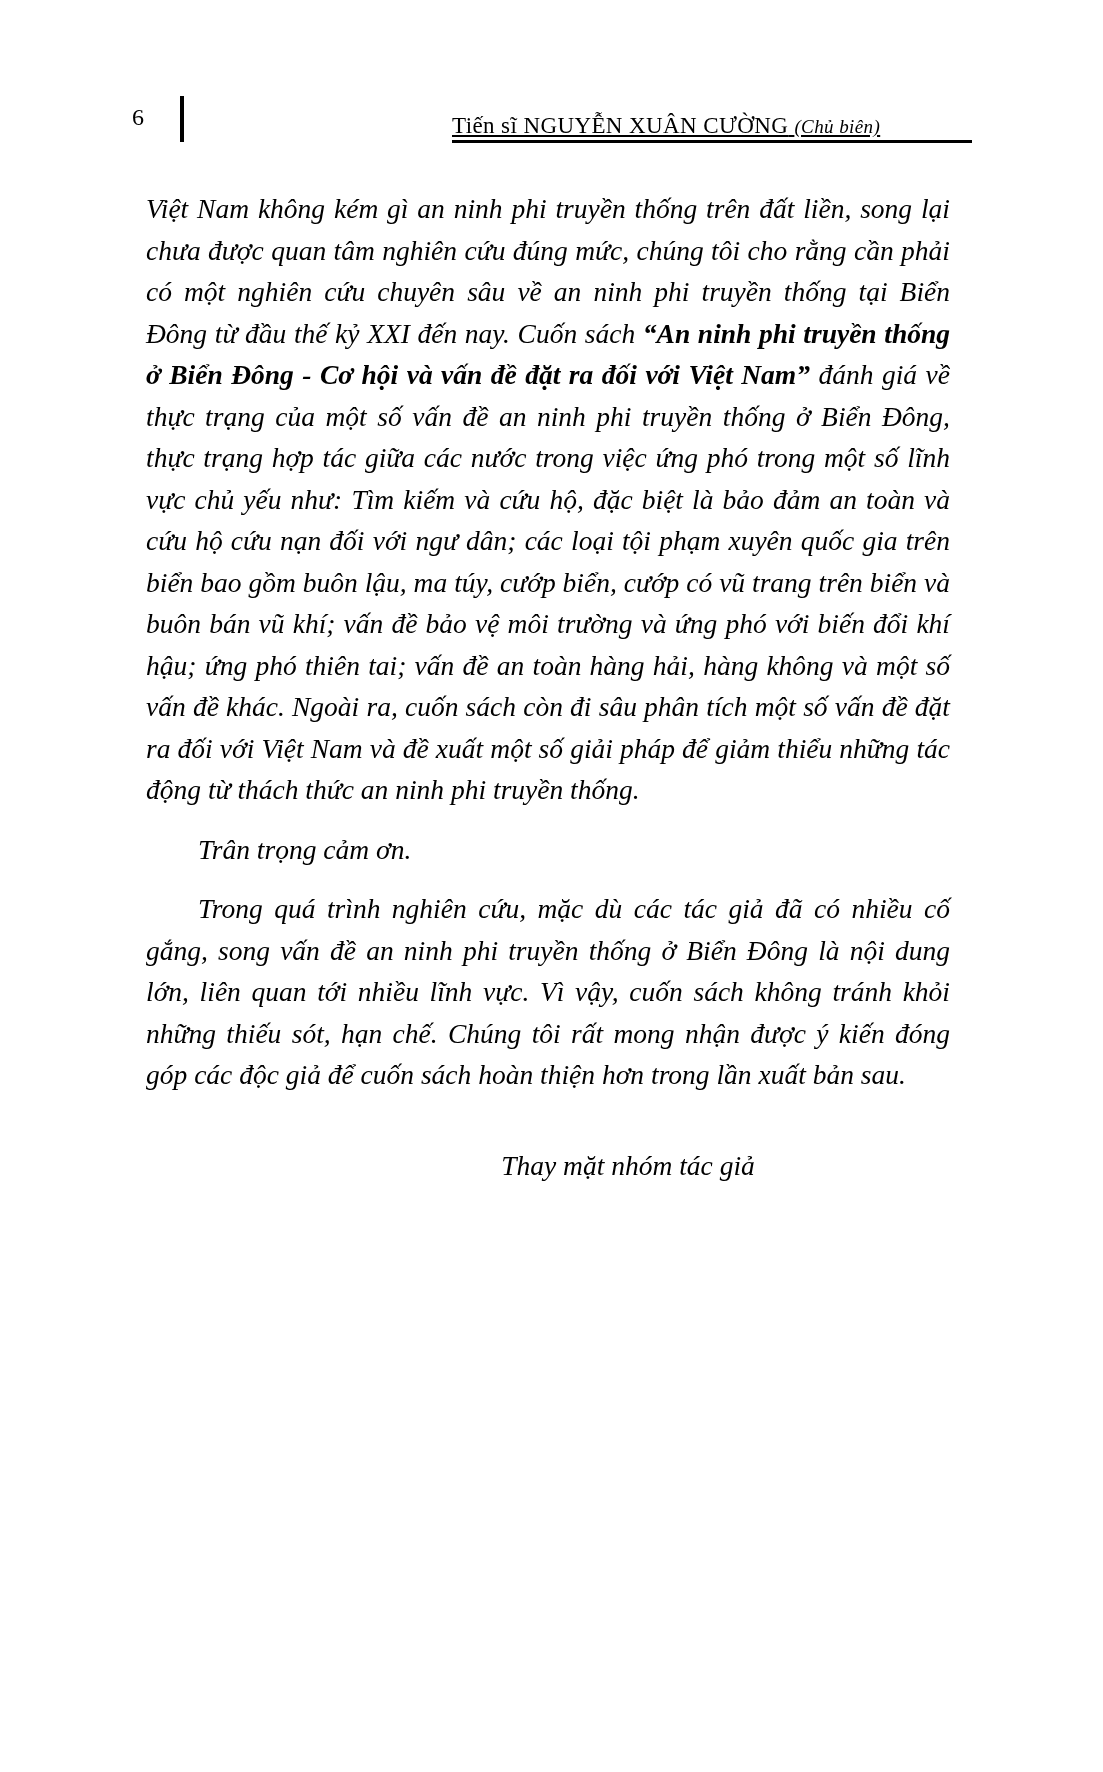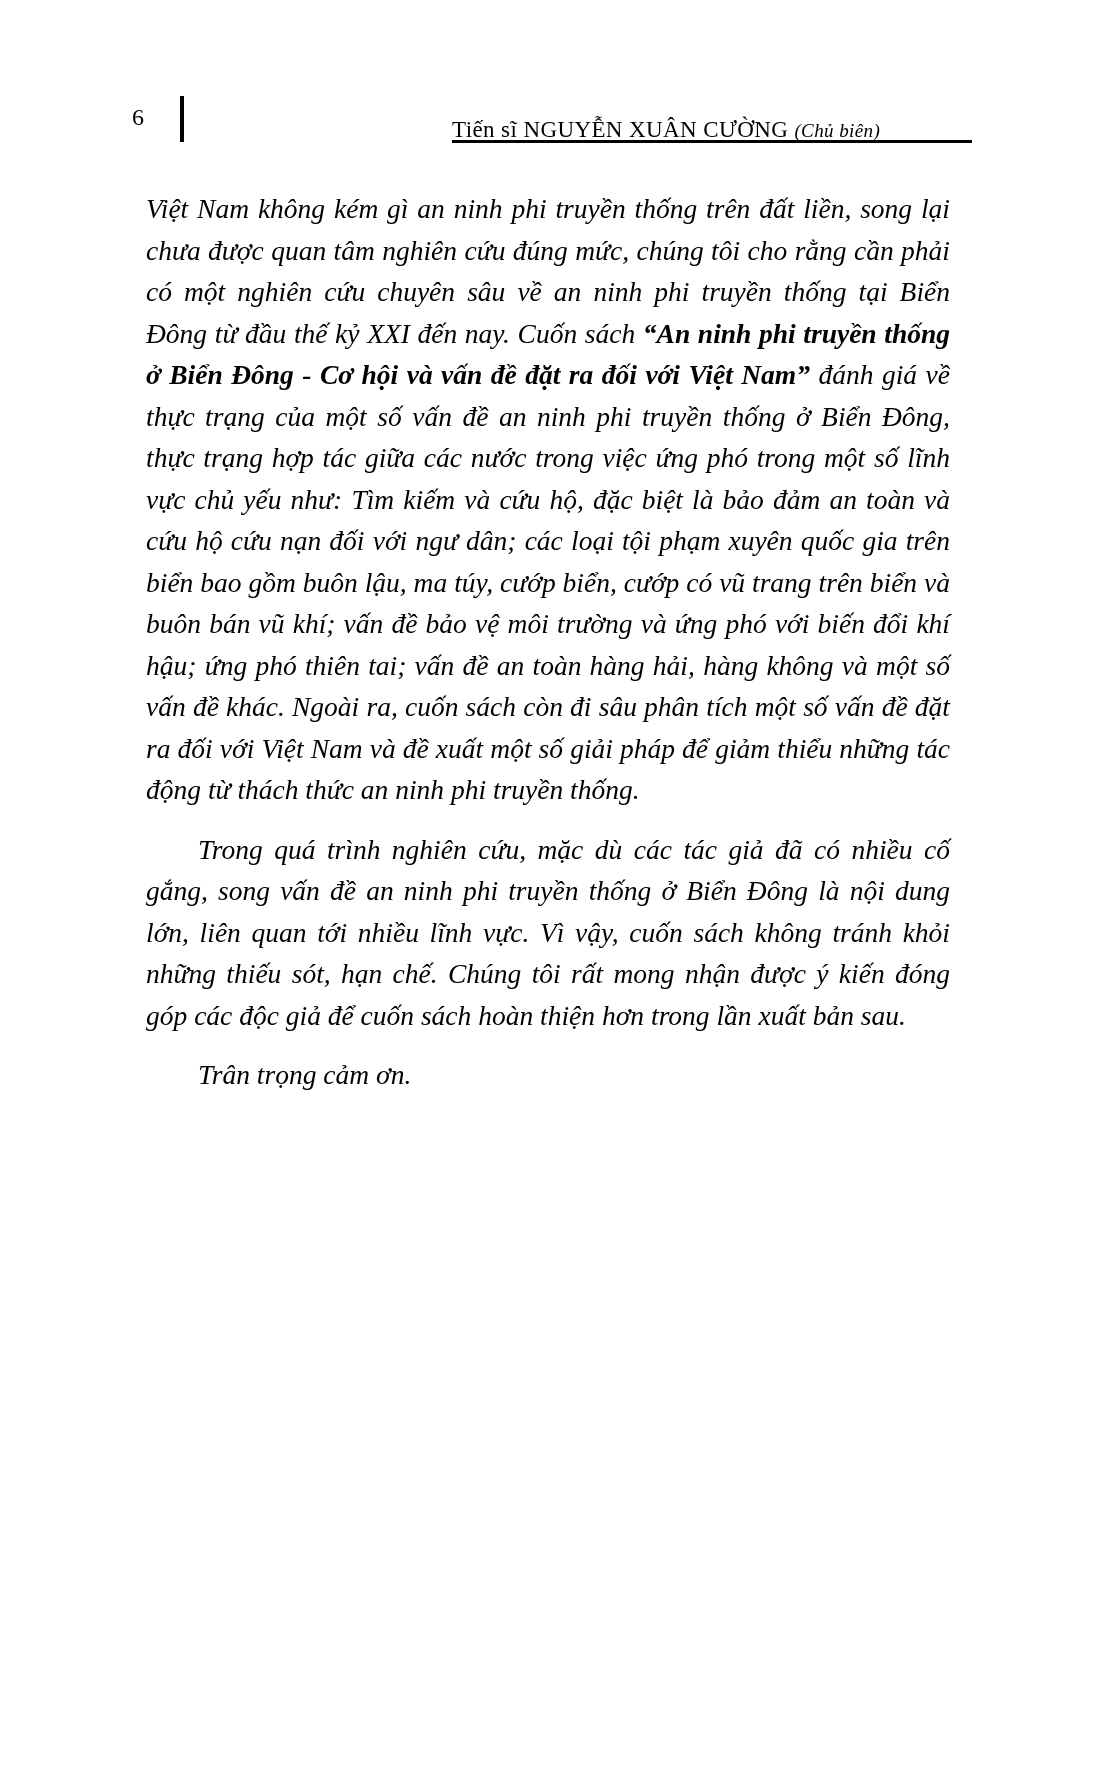--- a/index.html
+++ b/index.html
@@ -46,26 +46,27 @@
     position: absolute;
     left: 48px;
     top: 0px;
     width: 4px;
     height: 46px;
     background: #000;
   }
   .header-title {
     position: absolute;
     left: 320px;
-    top: 20px;
+    top: 12px;
     font-family: "Liberation Serif", serif;
     font-size: 23px;
-    line-height: 28px;
+    line-height: 36px;
     letter-spacing: 0.4px;
     white-space: nowrap;
+    text-decoration: underline;
   }
   .header-title .emph {
     font-style: italic;
     font-size: 19px;
   }
   .header-rule-horizontal {
     position: absolute;
     left: 320px;
     top: 44px;
     width: 520px;
@@ -139,22 +140,23 @@
       <span>Tiến sĩ NGUYỄN XUÂN CƯỜNG</span>
       <span class="emph">(Chủ biên)</span>
     </div>
     <div class="header-rule-horizontal"></div>
   </div>
 
   <div class="content">
 
     <p class="body-par"><span>Việt Nam không kém gì an ninh phi truyền thống trên đất liền, song lại chưa được quan tâm nghiên cứu đúng mức, chúng tôi cho rằng cần phải có một nghiên cứu chuyên sâu về an ninh phi truyền thống tại Biển Đông từ đầu thế kỷ XXI đến nay. Cuốn sách </span><span class="book-title">“An ninh phi truyền thống ở Biển Đông - Cơ hội và vấn đề đặt ra đối với Việt Nam”</span><span> đánh giá về thực trạng của một số vấn đề an ninh phi truyền thống ở Biển Đông, thực trạng hợp tác giữa các nước trong việc ứng phó trong một số lĩnh vực chủ yếu như: Tìm kiếm và cứu hộ, đặc biệt là bảo đảm an toàn và cứu hộ cứu nạn đối với ngư dân; các loại tội phạm xuyên quốc gia trên biển bao gồm buôn lậu, ma túy, cướp biển, cướp có vũ trang trên biển và buôn bán vũ khí; vấn đề bảo vệ môi trường và ứng phó với biến đổi khí hậu; ứng phó thiên tai; vấn đề an toàn hàng hải, hàng không và một số vấn đề khác. Ngoài ra, cuốn sách còn đi sâu phân tích một số vấn đề đặt ra đối với Việt Nam và đề xuất một số giải pháp để giảm thiểu những tác động từ thách thức an ninh phi truyền thống.</span></p>
 
+    <p class="body-par indent">Trân trọng cảm ơn.</p>
+
     <p class="body-par indent">Trong quá trình nghiên cứu, mặc dù các tác giả đã có nhiều cố gắng, song vấn đề an ninh phi truyền thống ở Biển Đông là nội dung lớn, liên quan tới nhiều lĩnh vực. Vì vậy, cuốn sách không tránh khỏi những thiếu sót, hạn chế. Chúng tôi rất mong nhận được ý kiến đóng góp các độc giả để cuốn sách hoàn thiện hơn trong lần xuất bản sau.</p>
-
-    <p class="body-par indent">Trân trọng cảm ơn.</p>
 
   </div>
 
   <div class="signature">
+    <div class="sig-line1">Thay mặt nhóm tác giả</div>
   </div>
 
 </div>
 
 </body></html>

